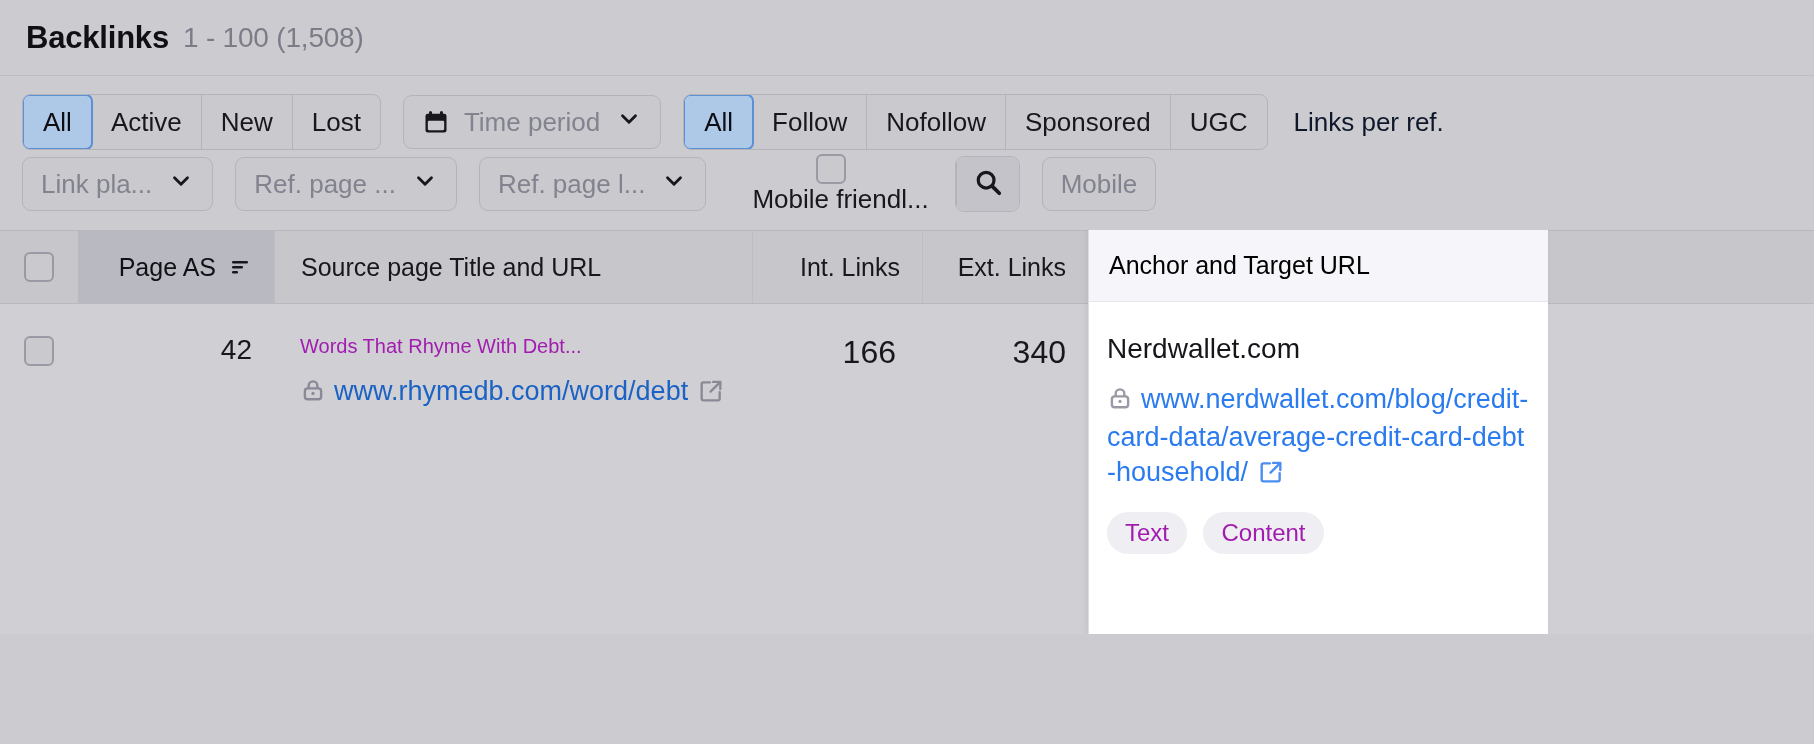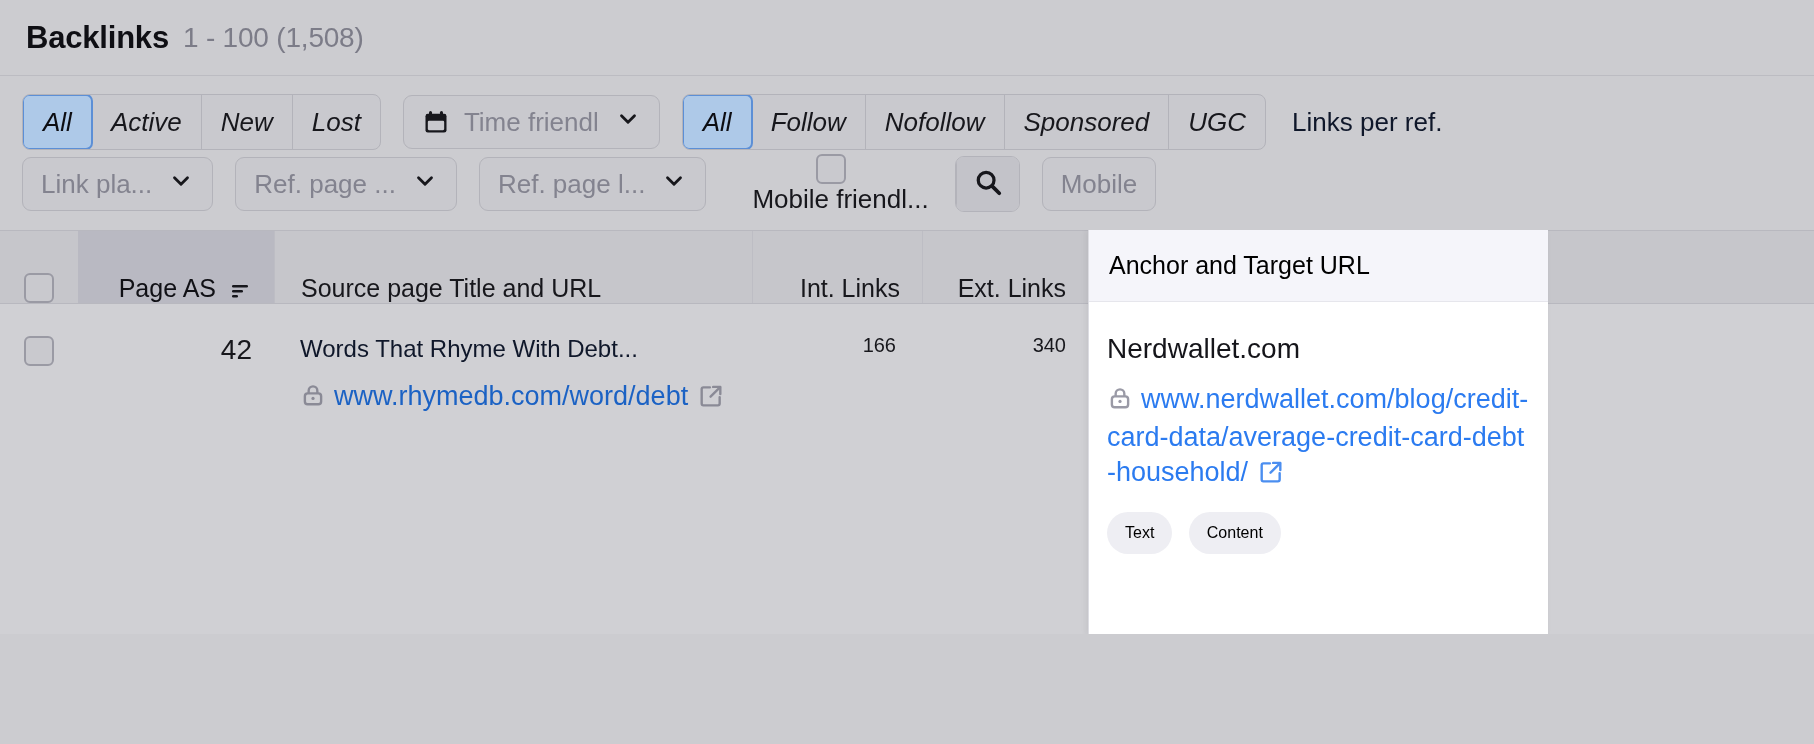--- a/index.html
+++ b/index.html
@@ -55,21 +55,20 @@
 
   
   .segmented {
     display: flex;
     align-items: stretch;
     height: 54px;
     border: 1px solid #b3b3ba;
     border-radius: 8px;
     overflow: hidden;
     background: #c9c9ce;
-    font-style: italic;
   }
   .seg-btn {
     display: flex;
     align-items: center;
     justify-content: center;
     padding: 0 19px;
     font-size: 26px;
     color: #17171c;
     border-right: 1px solid #b3b3ba;
     background: transparent;
@@ -192,21 +191,21 @@
     align-items: stretch;
   }
   .thead {
     height: 72px;
     background: #c6c6cb;
     border-top: 1px solid #b8b8bf;
     border-bottom: 1px solid #b8b8bf;
   }
   .th, .td {
     display: flex;
-    align-items: flex-end;
+    align-items: center;
     box-sizing: border-box;
     font-size: 25px;
     color: #17171c;
   }
   .col-check  { width: 78px;  justify-content: center; }
   .col-pageas { width: 196px; justify-content: flex-end; padding-right: 22px; }
   .col-source { width: 478px; padding-left: 26px; }
   .col-ext    { width: 166px; justify-content: flex-end; padding-right: 22px; }
   .col-int    { width: 170px; justify-content: flex-end; padding-right: 22px; }
   .col-anchor { width: 460px; padding-left: 20px; }
@@ -223,25 +222,25 @@
 
   .tbody-row {
     background: #d0d0d4;
     align-items: flex-start;
     min-height: 330px;
   }
   .tbody-row .td { padding-top: 30px; align-items: flex-start; }
   .tbody-row .col-check { padding-top: 32px; }
   .tbody-row .col-pageas { font-size: 28px; }
   .tbody-row .col-ext,
-  .tbody-row .col-int { font-size: 20px; text-align: center; }
+  .tbody-row .col-int { font-size: 32px; text-align: center; }
 
   .cell-title {
-    font-size: 24px;
-    color: #0f172a;
+    font-size: 20px;
+    color: #a21caf;
     line-height: 1.22;
     max-width: 430px;
   }
   .url-line {
     margin-top: 16px;
     font-size: 27px;
     line-height: 1.3;
     color: #1b62c4;
     word-break: break-all;
     max-width: 430px;
@@ -306,22 +305,22 @@
     color: #2b7bf0;
     word-break: break-all;
   }
   .badge-light {
     display: inline-flex;
     align-items: center;
     height: 42px;
     padding: 0 18px;
     border-radius: 21px;
     background: #eeeef3;
-    color: #000000;
-    font-size: 16px;
+    color: #a21caf;
+    font-size: 24px;
     margin-top: 18px;
     margin-right: 12px;
   }
   .clip-right { overflow: hidden; }
 </style>
 </head>
 <body>
 
 <div class="page-header">
   <span class="page-title">Backlinks</span>
@@ -343,21 +342,21 @@
 
     <div class="pill muted">
       <span class="cal-icon">
         <svg width="28" height="28" viewBox="0 0 24 24" fill="none">
           <rect x="3" y="5" width="18" height="16" rx="2" fill="#17171c"></rect>
           <rect x="5" y="11" width="14" height="8" rx="1" fill="#c9c9ce"></rect>
           <rect x="6" y="2.5" width="2.6" height="4.5" rx="1.3" fill="#17171c"></rect>
           <rect x="15.4" y="2.5" width="2.6" height="4.5" rx="1.3" fill="#17171c"></rect>
         </svg>
       </span>
-      <span>Time friendl</span>
+      <span>Time period</span>
       <span class="chev">
         <svg width="26" height="26" viewBox="0 0 24 24">
             <path d="M6 9l6 6 6-6" stroke="#17171c" stroke-width="2.6" fill="none" stroke-linecap="round" stroke-linejoin="round"></path>
           </svg>
       </span>
     </div>
 
     <div class="spacer-22"></div>
 
     <div class="segmented">

